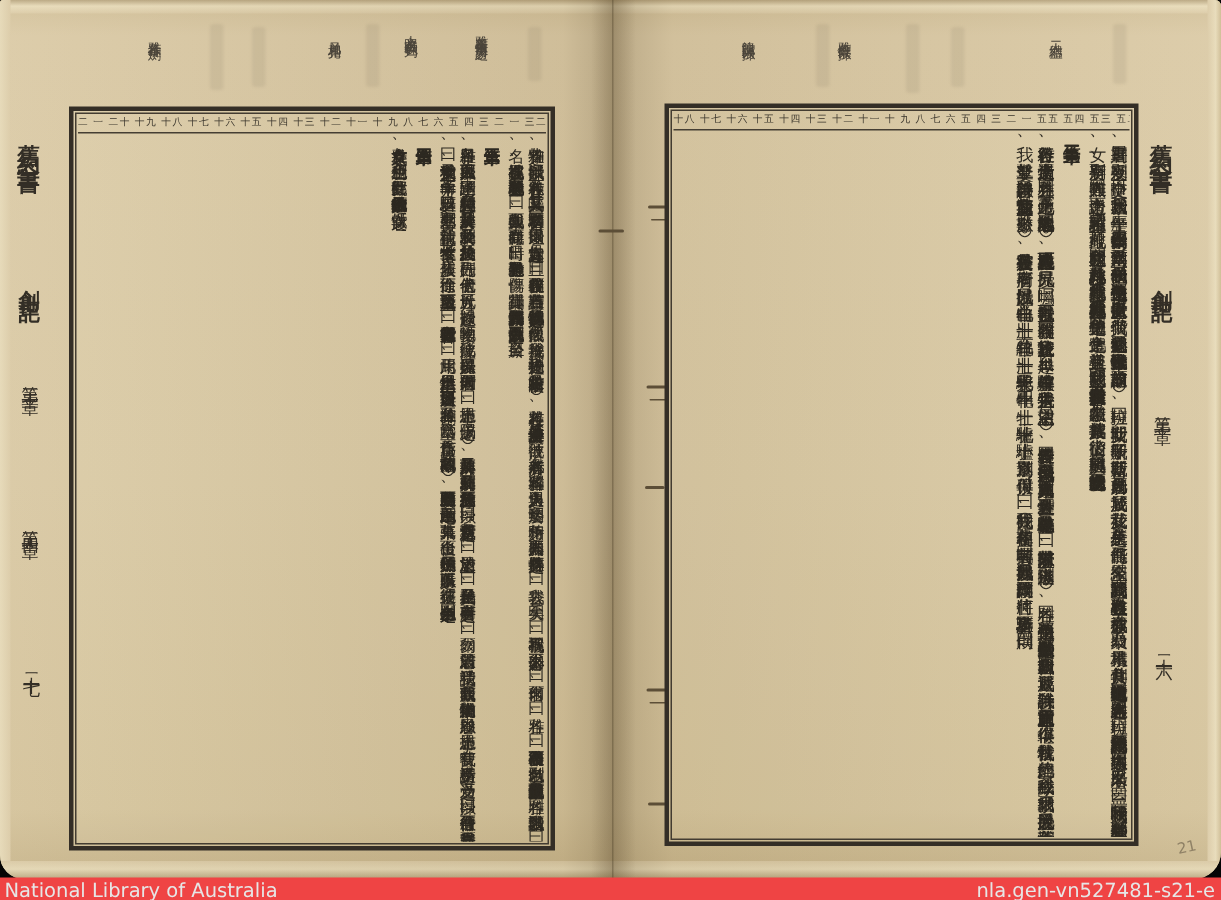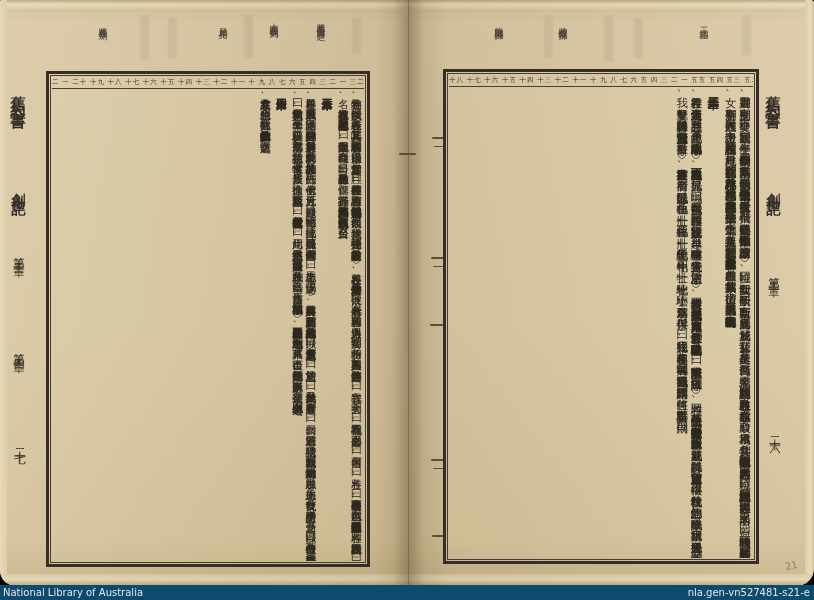--- a/index.html
+++ b/index.html
@@ -49,22 +49,22 @@
   .note{font-size:9px;color:#4a443a;letter-spacing:1px;}
   .note.wrap2{height:54px;width:24px;}
 
   
   .ghost{position:absolute;background:rgba(110,100,80,.8);opacity:.14;filter:blur(1.2px);border-radius:2px;}
   .stitch{position:absolute;background:#5c4e37;border-radius:1px;}
   .pencil{position:absolute;left:785px;top:560px;font-size:10px;color:#8f8166;
           transform:rotate(-12deg);font-family:"DejaVu Sans",sans-serif;}
 
   
-  #footer-bar{position:absolute;left:0;bottom:0;width:814px;height:15px;background:#0c4a6e;
-        font-family:"DejaVu Sans","Liberation Sans",sans-serif;font-size:10px;color:#e6e6e6;}
+  #footer-bar{position:absolute;left:0;bottom:0;width:814px;height:15px;background:#ef4444;
+        font-family:"DejaVu Sans","Liberation Sans",sans-serif;font-size:13px;color:#e6e6e6;}
   #footer-bar .lib{position:absolute;left:3px;top:2px;}
   #footer-bar .id{position:absolute;right:4px;top:2px;}
 </style>
 </head>
 <body>
 
 <div id="photo">
 
   <div id="book">
     <div class="edge-top"></div>

